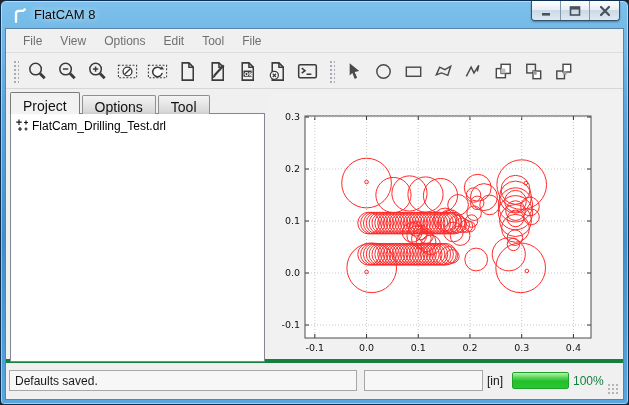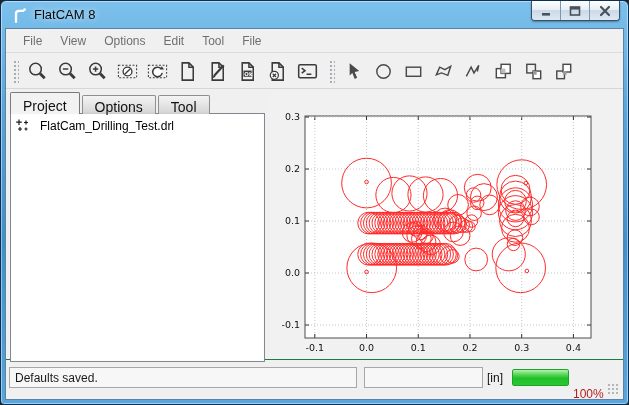--- a/index.html
+++ b/index.html
@@ -35,37 +35,37 @@
   .tb-btn svg { width:23px; height:23px; }
   
   .tabbar { position:absolute; left:4px; top:63px; height:22px; display:flex; align-items:flex-end; z-index:3; }
   .tab { font-size:14px; color:#111; padding:3px 12px 3px 12px; margin-right:2px;
     background:linear-gradient(180deg,#f4f4f4,#d9d9d9 85%,#cccccc); border:1px solid #8f8f8f; border-bottom:none;
     border-radius:2px 2px 0 0; height:19px; }
   .tab.active { background:#f2f2f2; height:22px; padding-top:5px; border-color:#7a7a7a; }
   
   .panel { position:absolute; left:4px; top:84px; width:255px; height:249px; background:#fff;
     border:1px solid #828790; box-shadow:inset 0 0 0 1px #fcfcfc; z-index:2; }
-  .tree-item { display:flex; align-items:center; gap:10px; padding:4px 2px 2px 4px; }
+  .tree-item { display:flex; align-items:center; gap:2px; padding:4px 2px 2px 4px; }
   .tree-item span.lbl { font-size:12px; color:#000; }
   
   .figure { position:absolute; left:263px; top:64px; width:356px; height:271px; background:#f1f1f1; }
   
-  .statusbar { position:absolute; left:0; right:0; bottom:0; height:40px; background:#f0f0f0; border-top:1px solid #15803d; }
+  .statusbar { position:absolute; left:0; right:0; bottom:0; height:40px; background:#f0f0f0; border-top:4px solid #15803d; }
   .sbox { position:absolute; top:7px; height:21px; background:#f7f7f7; border:1px solid #a7a7a7;
     font-size:12px; color:#1a1a1a; padding:3px 5px; overflow:hidden; white-space:nowrap; }
   .sbox.s1 { left:3px; width:348px; }
   .sbox.s2 { left:358px; width:119px; }
   .units { position:absolute; left:481px; top:11px; font-size:12px; color:#111; }
   .progress { position:absolute; left:506px; top:9px; width:57px; height:17px; border-radius:2px;
     background:#e8e8e8; overflow:hidden; box-shadow:inset 0 0 1px #999; }
   .progress .fill { height:100%;
     background:linear-gradient(180deg,#b8f0b4 0%,#59d758 30%,#22bf2b 55%,#29c832 100%);
     border-radius:2px; border:1px solid #1da325; }
-  .pct { position:absolute; left:567px; top:27px; font-size:12px; color:#b91c1c; }
+  .pct { position:absolute; left:567px; top:11px; font-size:12px; color:#15803d; }
   .grip { position:absolute; right:4px; bottom:4px; width:12px; height:12px;
     background-image:radial-gradient(#b5b5b5 1px, transparent 1.2px); background-size:4px 4px; }
   svg { display:block; }
 </style>
 </head>
 <body>
 
 <div class="window">
 
   <div class="titlebar">

